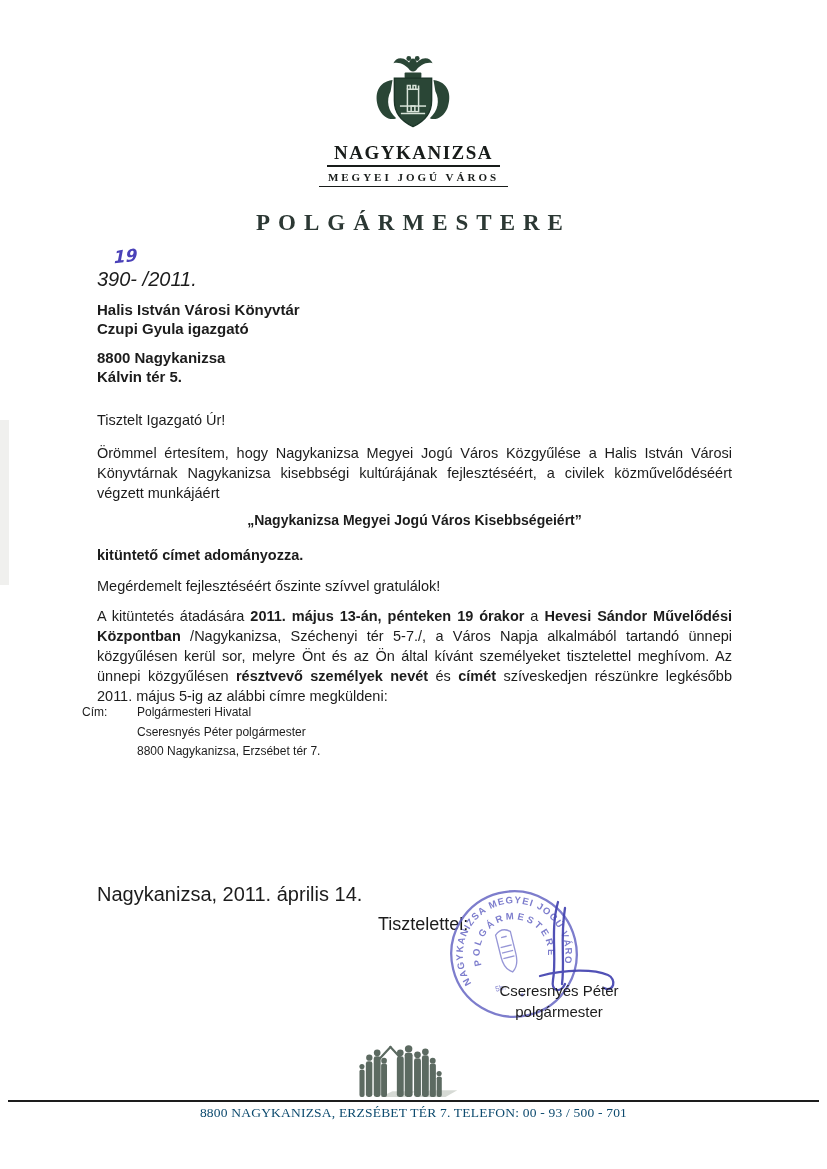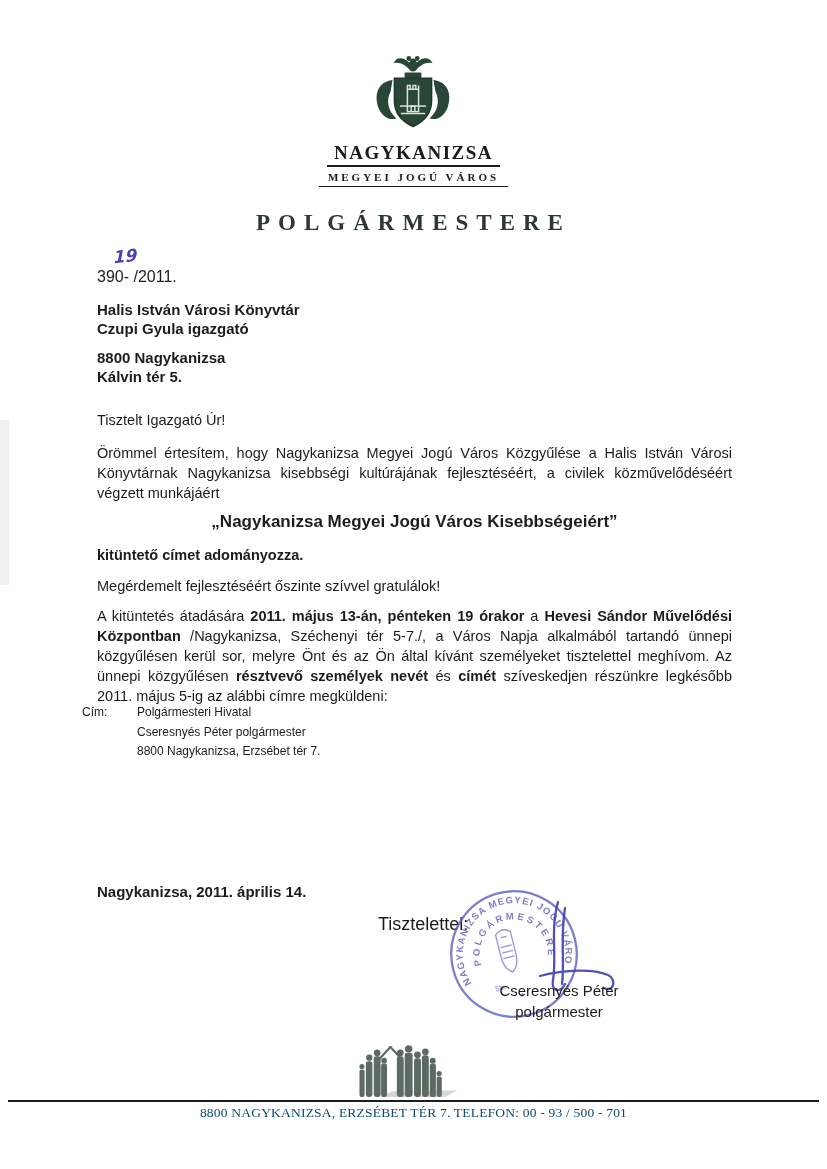--- a/index.html
+++ b/index.html
@@ -23,38 +23,38 @@
     letter-spacing:3px;color:#181c1a;display:inline-block;
     border-bottom:1.5px solid #181c1a;padding:0 9px 3px 9px;
   }
   .office{
     font-family:"Liberation Serif",serif;font-weight:bold;font-size:23px;
     letter-spacing:8px;color:#2c3834;
   }
   
   .body-txt{font-size:14.5px;line-height:20px;}
   .just{text-align:justify;}
-  .ref{left:97px;top:268px;font-size:16px;}
+  .ref{left:97px;top:268px;font-size:20px;font-style:italic;}
   .handwritten{
     left:114px;top:246px;color:#4a41b8;font-size:17px;
     font-family:"DejaVu Sans",sans-serif;font-style:italic;
     transform:rotate(-6deg) skewX(-6deg);font-weight:bold;
   }
   .recipient{left:97px;top:300px;font-weight:bold;font-size:15px;line-height:19px;}
   .recipient .grp2{margin-top:10px;}
   .salutation{left:97px;top:410px;}
   .para1{left:97px;top:443px;width:635px;}
-  .award-title{left:97px;top:512px;width:635px;text-align:center;font-weight:bold;font-size:17px;}
+  .award-title{left:97px;top:512px;width:635px;text-align:center;font-weight:bold;font-size:14px;}
   .line-award{left:97px;top:545px;font-weight:bold;}
   .line-congrats{left:97px;top:576px;}
   .para2{left:97px;top:606px;width:635px;}
   .cim{left:82px;top:703px;display:flex;font-size:12px;line-height:19.5px;}
   .cim-label{width:55px;}
   
-  .dateline{left:97px;top:883px;font-size:15px;font-weight:bold;}
+  .dateline{left:97px;top:883px;font-size:20px;}
   .valediction{left:378px;top:914px;font-size:18px;}
   .signer{left:494px;top:980px;font-size:15px;line-height:21px;width:130px;text-align:center;}
   
   .footer-rule{left:8px;top:1100px;width:811px;height:0;border-top:2px solid #1d1d1d;}
   .footer-text{
     left:0;right:0;top:1105px;text-align:center;
     font-family:"Liberation Serif",serif;font-size:13.5px;color:#0c4a6e;letter-spacing:.2px;
   }
   svg{display:block;}
 </style>

